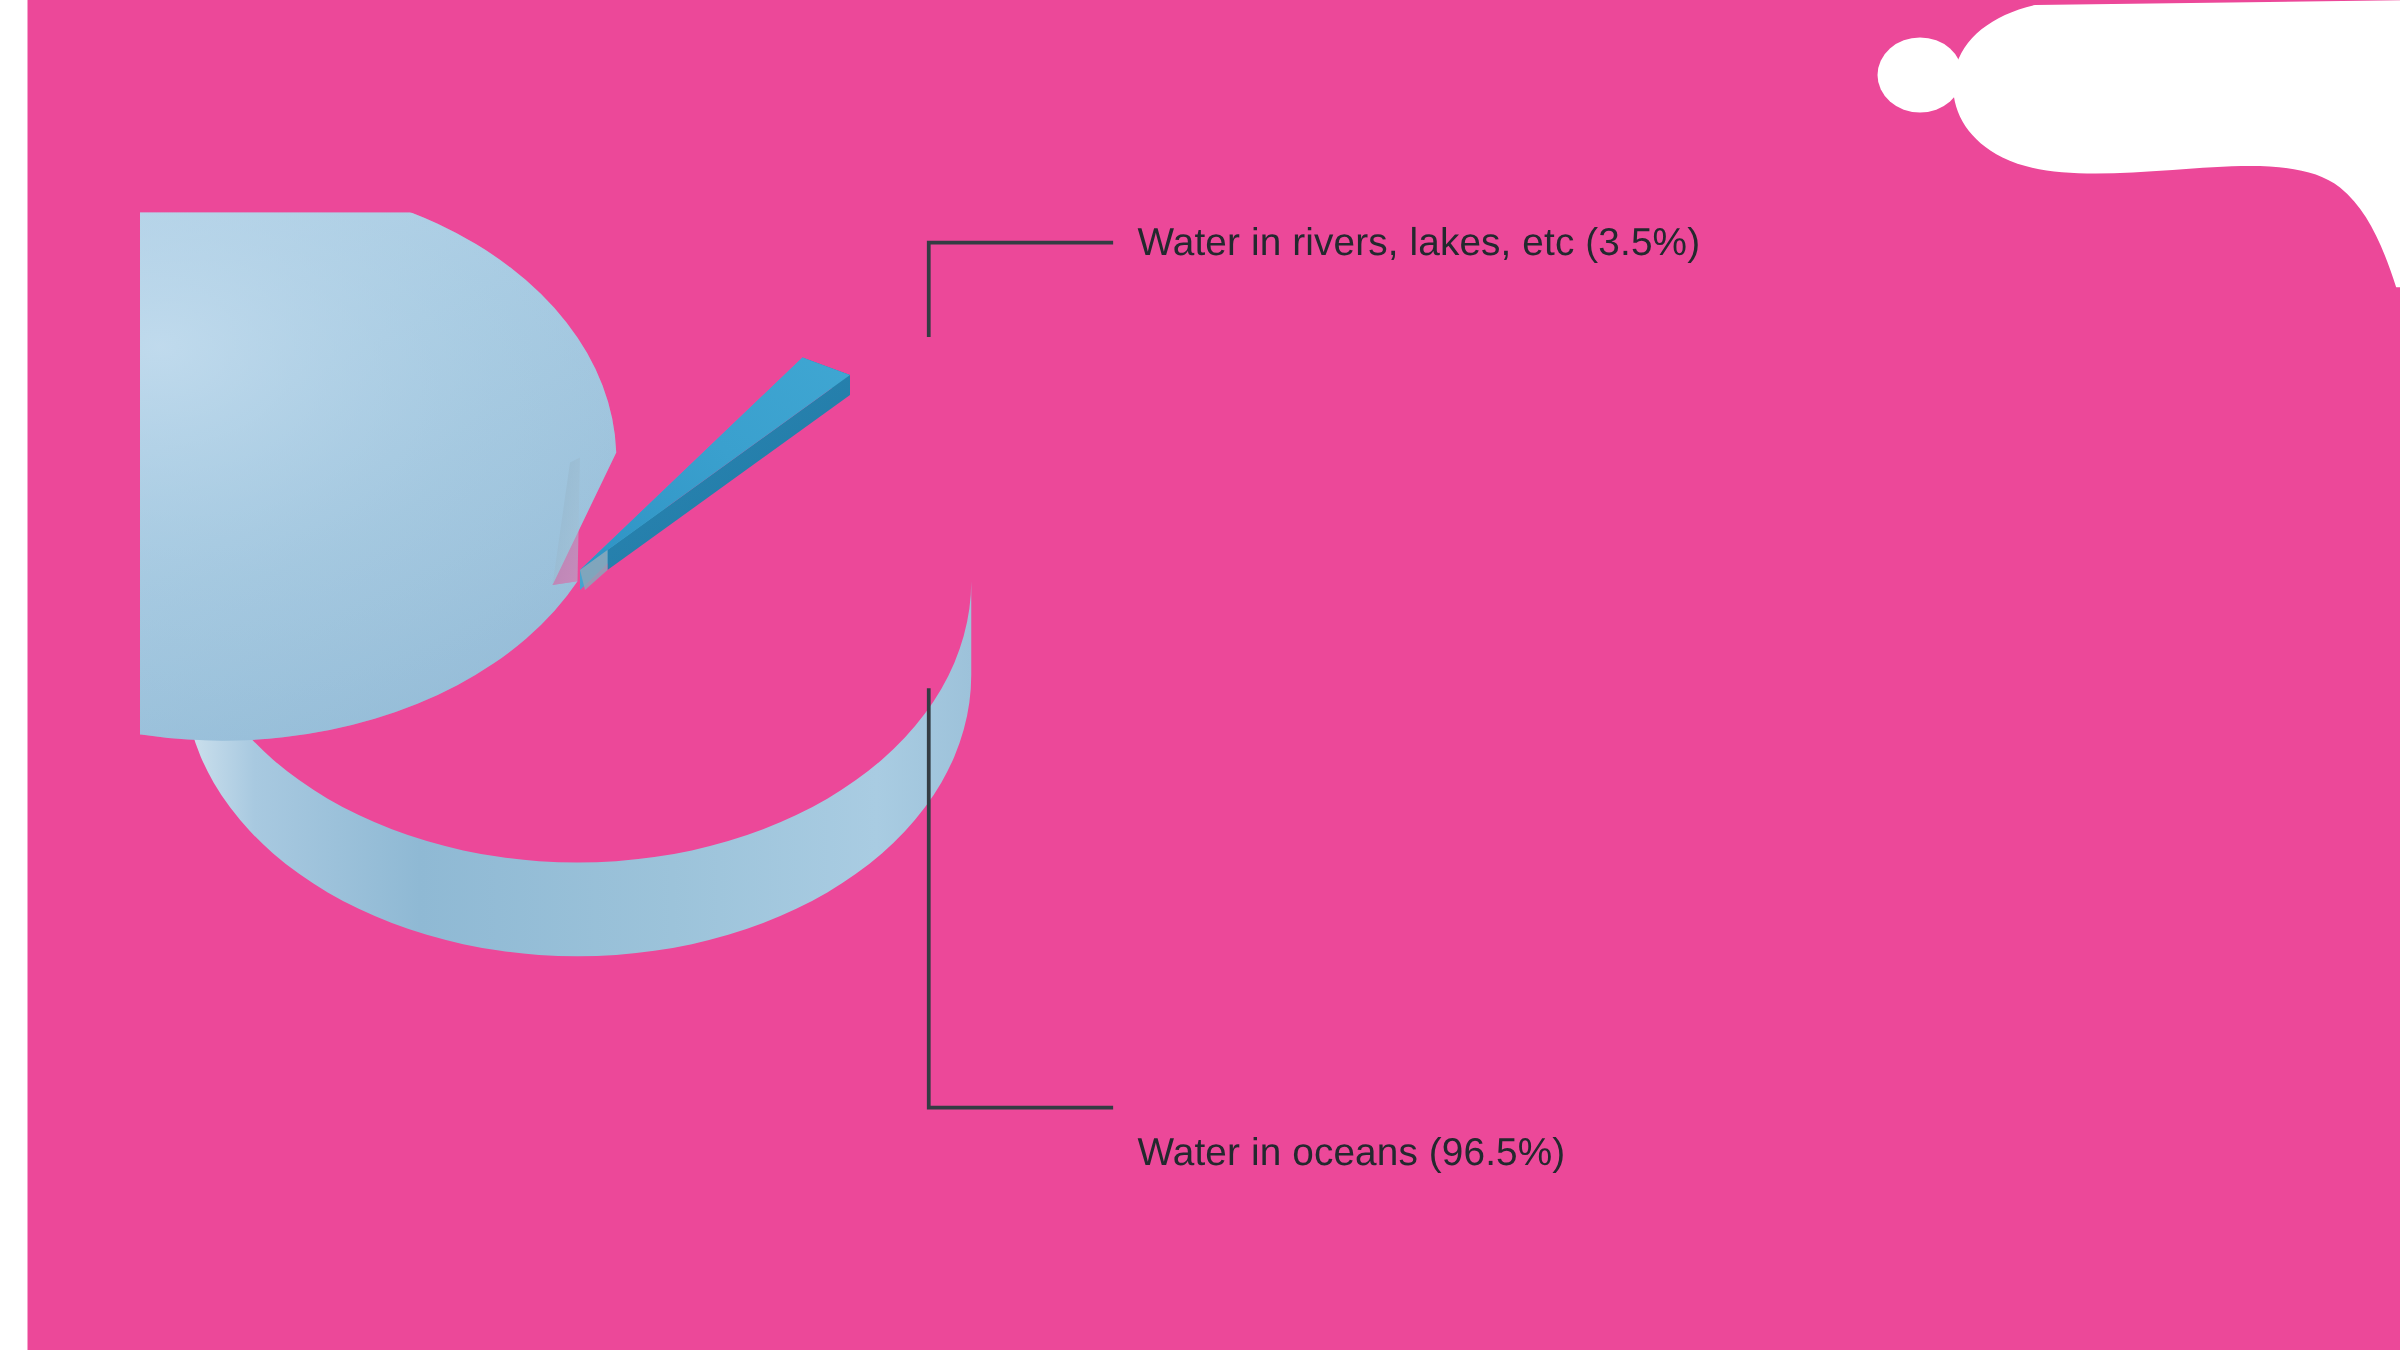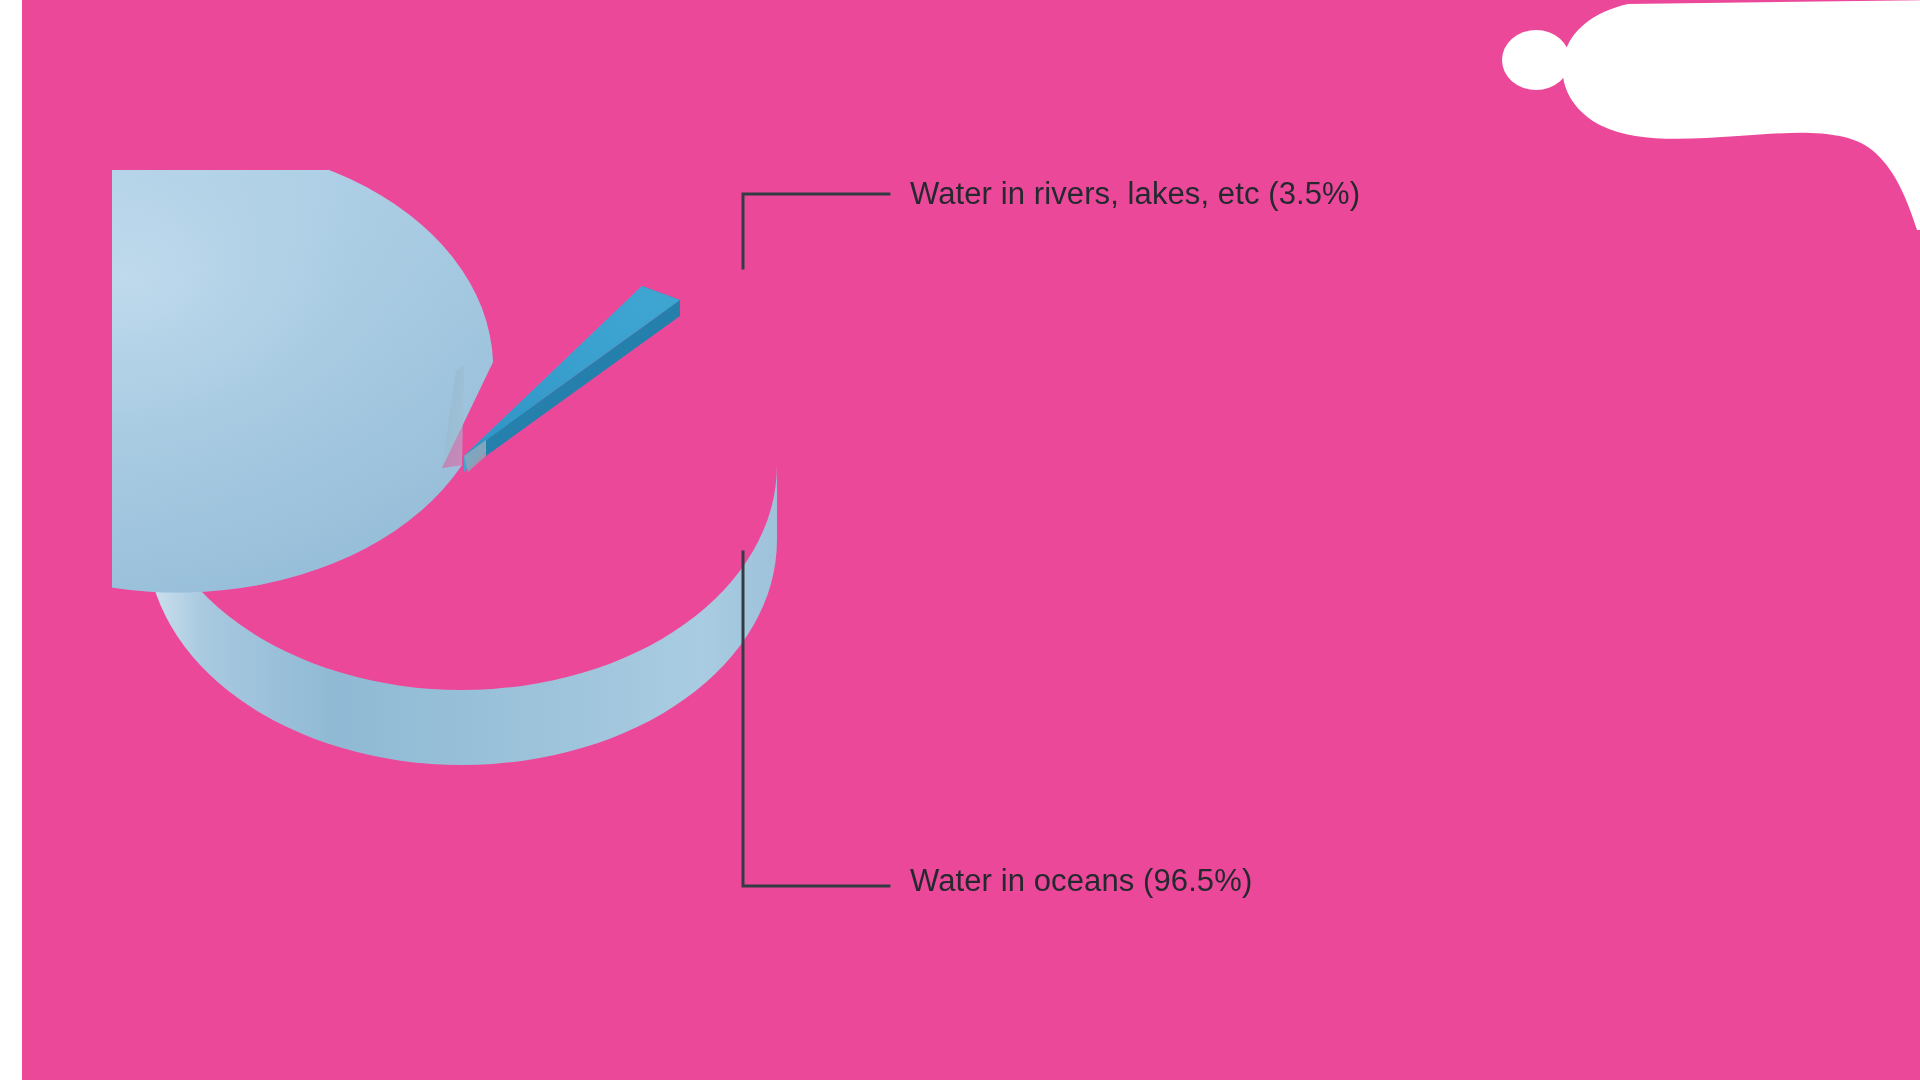--- a/index.html
+++ b/index.html
@@ -52,21 +52,21 @@
     color: #23292e;
     letter-spacing: 0.1px;
     white-space: nowrap;
   }
   #label-rivers {
     left: 888px;
     top: 176px;
   }
   #label-oceans {
     left: 888px;
-    top: 863px;
+    top: 904px;
   }
   #headline {
     position: absolute;
     left: 1064px;
     top: 452px;
     width: 740px;
   }
   .headline-line {
     font-family: "Liberation Sans Narrow", "Liberation Sans", sans-serif;
     font-size: 54px;

